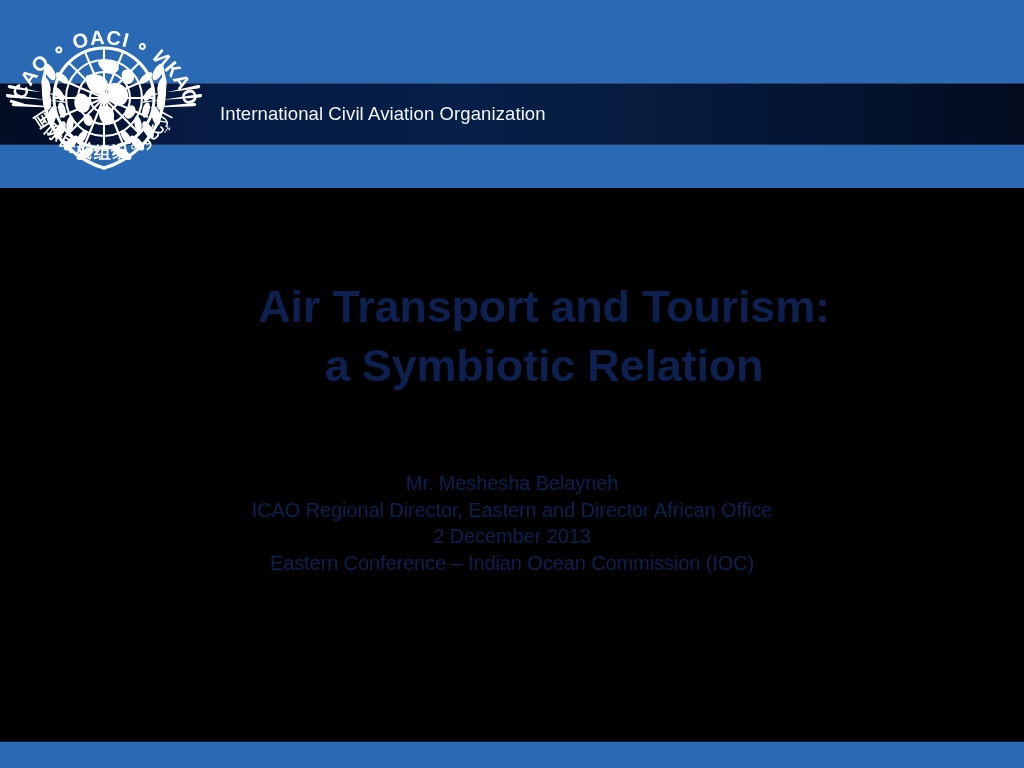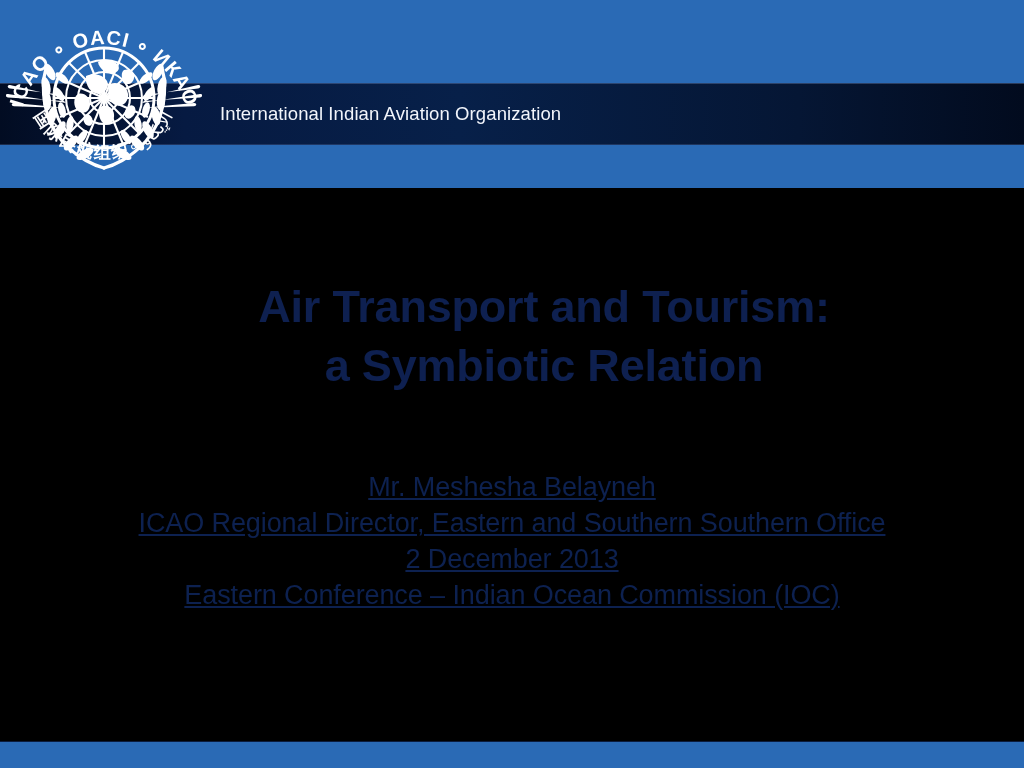--- a/index.html
+++ b/index.html
@@ -92,25 +92,24 @@
   }
 
   .subtitle-block {
     position: absolute;
     left: 0;
     top: 470px;
     width: 1024px;
     text-align: center;
   }
   .subtitle-line {
-    font-size: 27px;
+    font-size: 20px;
     color: #0d2150;
     line-height: 1.33;
     letter-spacing: -0.1px;
-    text-decoration: underline;
   }
 
   
   .bottom-band {
     position: absolute;
     left: 0;
     top: 741px;
     width: 1024px;
     height: 27px;
     background: #2a6ab5;
@@ -119,21 +118,21 @@
 </style>
 </head>
 <body>
 
 <div class="slide">
 
   <div class="top-band"></div>
 
   <div class="header-bar"></div>
 
-  <div class="header-title">International Indian Aviation Organization</div>
+  <div class="header-title">International Civil Aviation Organization</div>
 
   <div class="logo">
     <svg width="196" height="182" viewBox="0 0 196 182" xmlns="http://www.w3.org/2000/svg">
       <defs>
         <path id="arcTop" d="M 16,108 A 84,84 0 0 1 180,108" fill="none"></path>
         <path id="arcBot" d="M 22,96 A 78,78 0 0 0 174,96" fill="none"></path>
       </defs>
 
       <text font-family="Liberation Sans, sans-serif" font-size="20" font-weight="bold" fill="#ffffff" letter-spacing="1">
         <textPath href="#arcTop" startOffset="50%" text-anchor="middle">ICAO ∘ OACI ∘ ИКАО</textPath>
@@ -220,20 +219,20 @@
 
   <div class="body-area"></div>
 
   <div class="title-block">
     <div class="title-line">Air Transport and Tourism:</div>
     <div class="title-line">a Symbiotic Relation</div>
   </div>
 
   <div class="subtitle-block">
     <div class="subtitle-line">Mr. Meshesha Belayneh</div>
-    <div class="subtitle-line">ICAO Regional Director, Eastern and Southern Southern Office</div>
+    <div class="subtitle-line">ICAO Regional Director, Eastern and Director African Office</div>
     <div class="subtitle-line">2 December 2013</div>
     <div class="subtitle-line">Eastern Conference – Indian Ocean Commission (IOC)</div>
   </div>
 
   <div class="bottom-band"></div>
 
 </div>
 
 </body></html>

